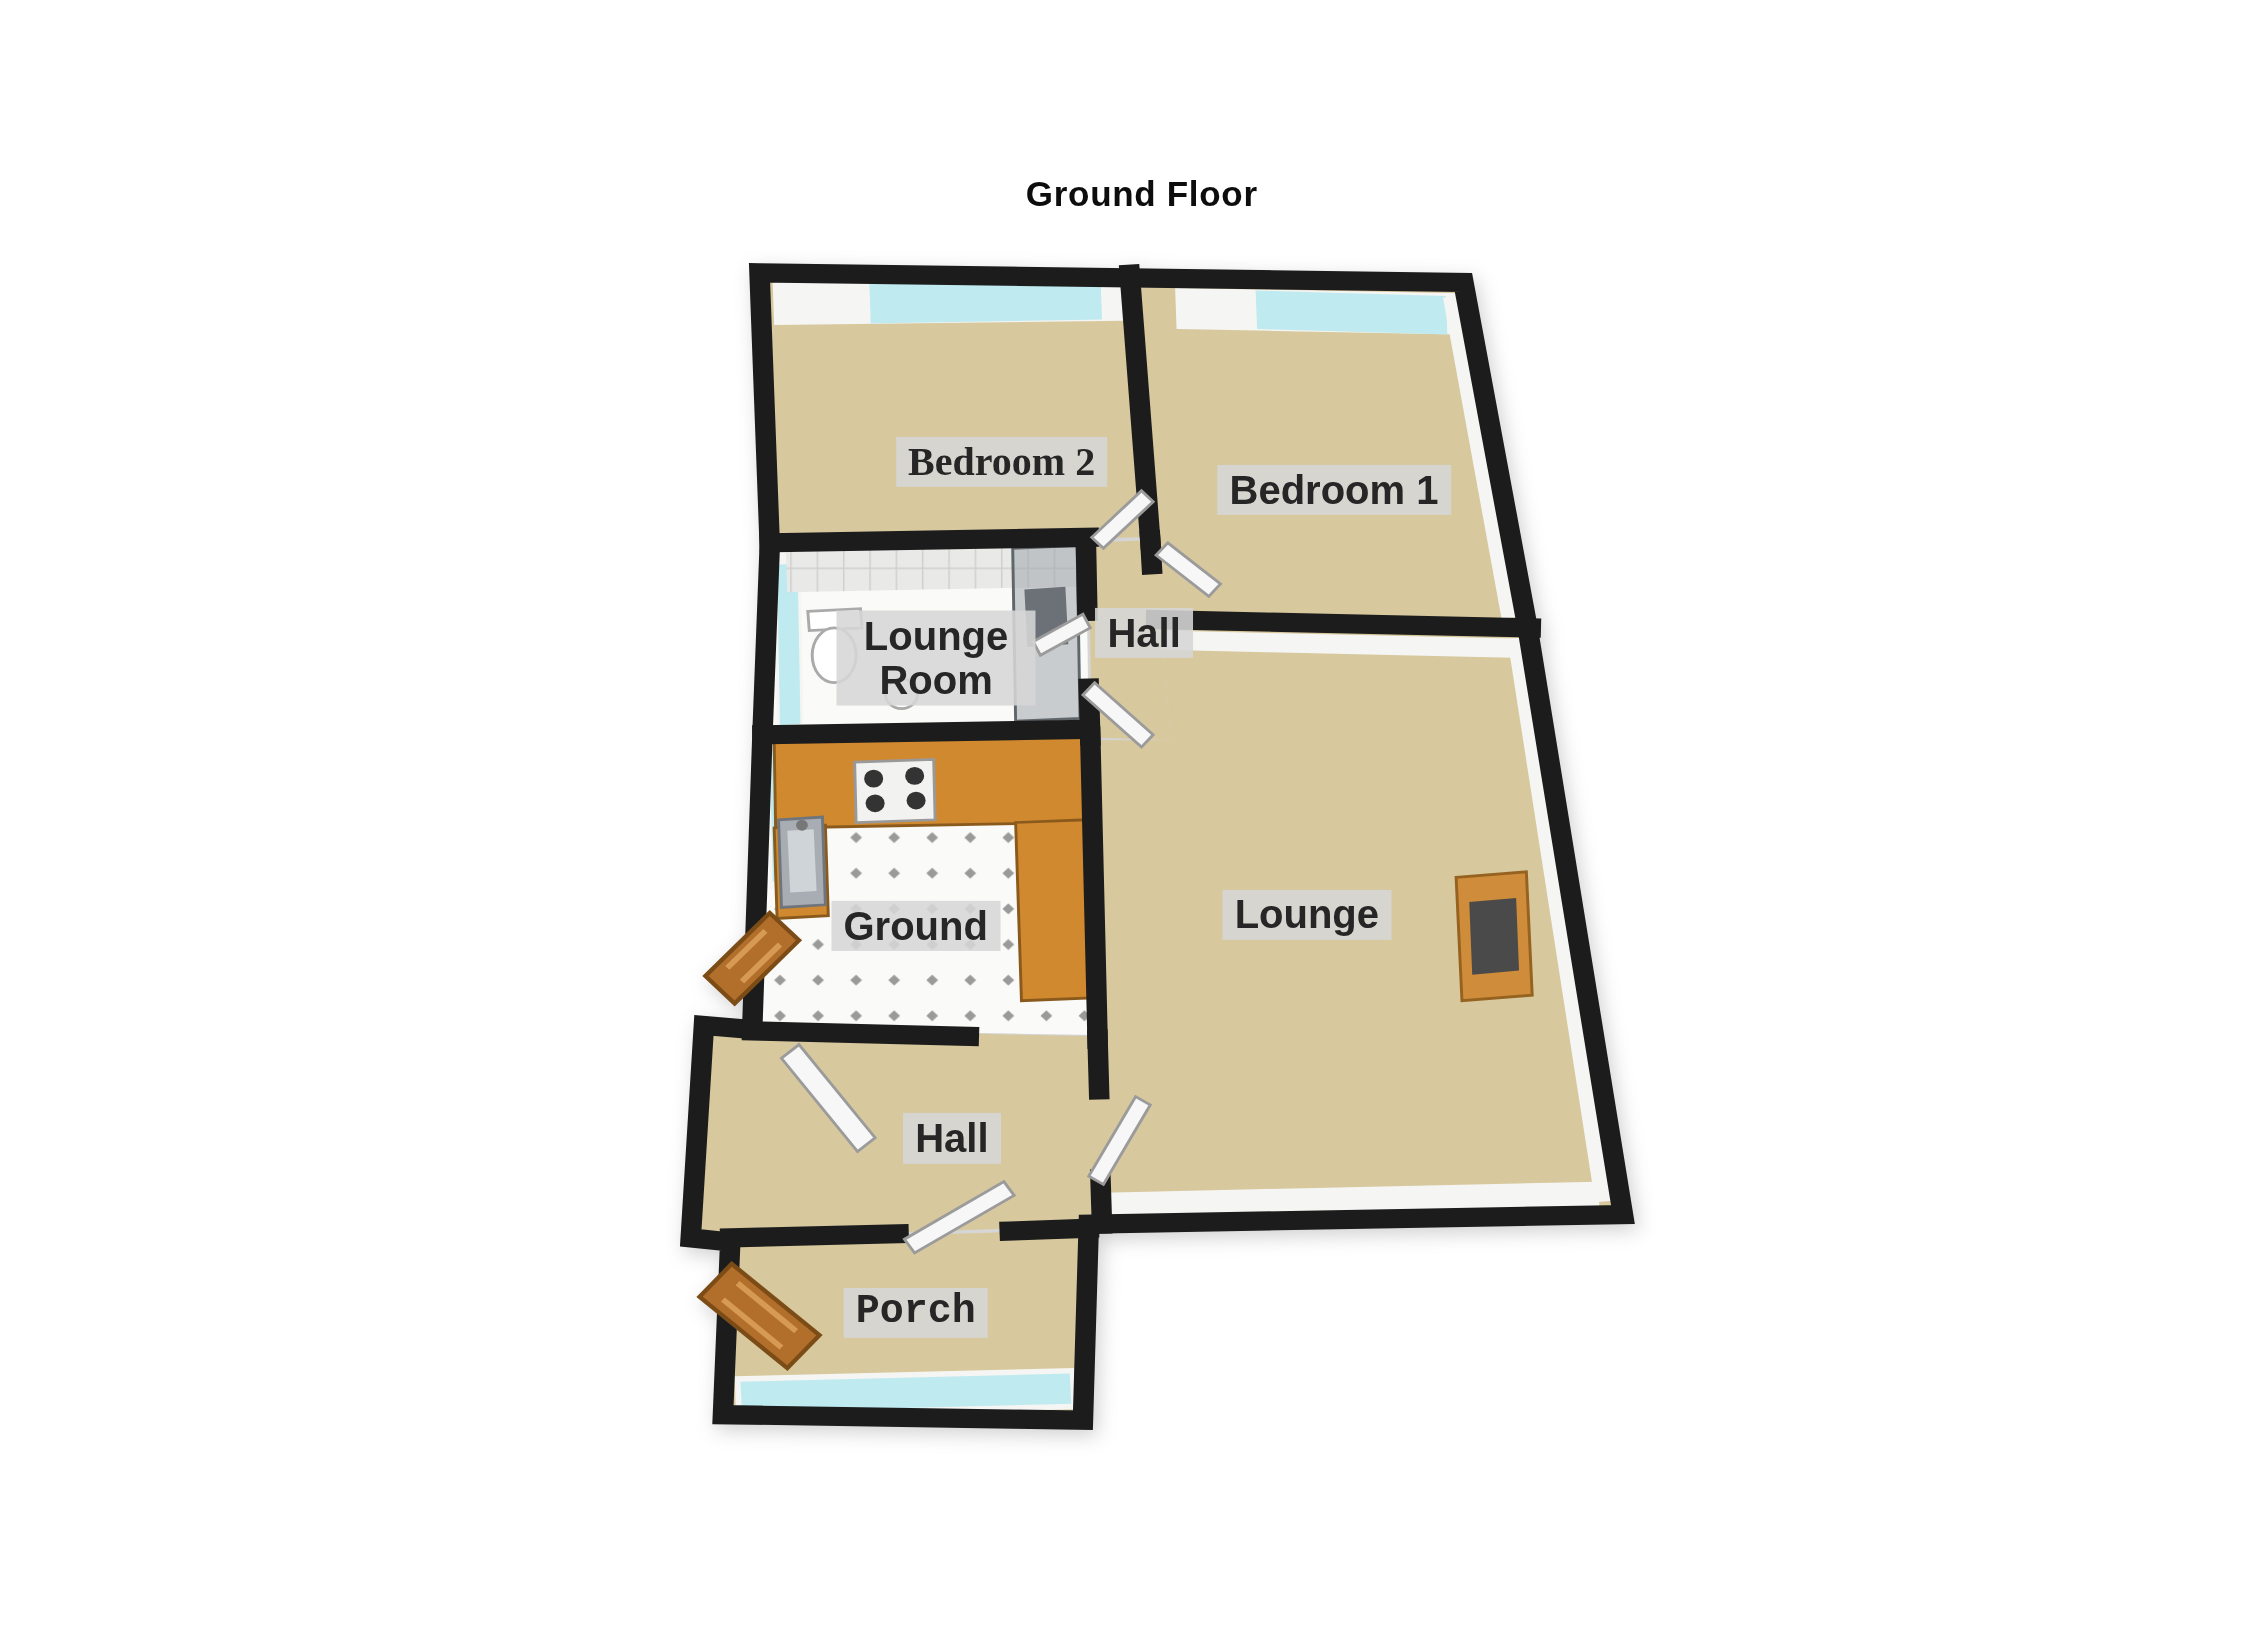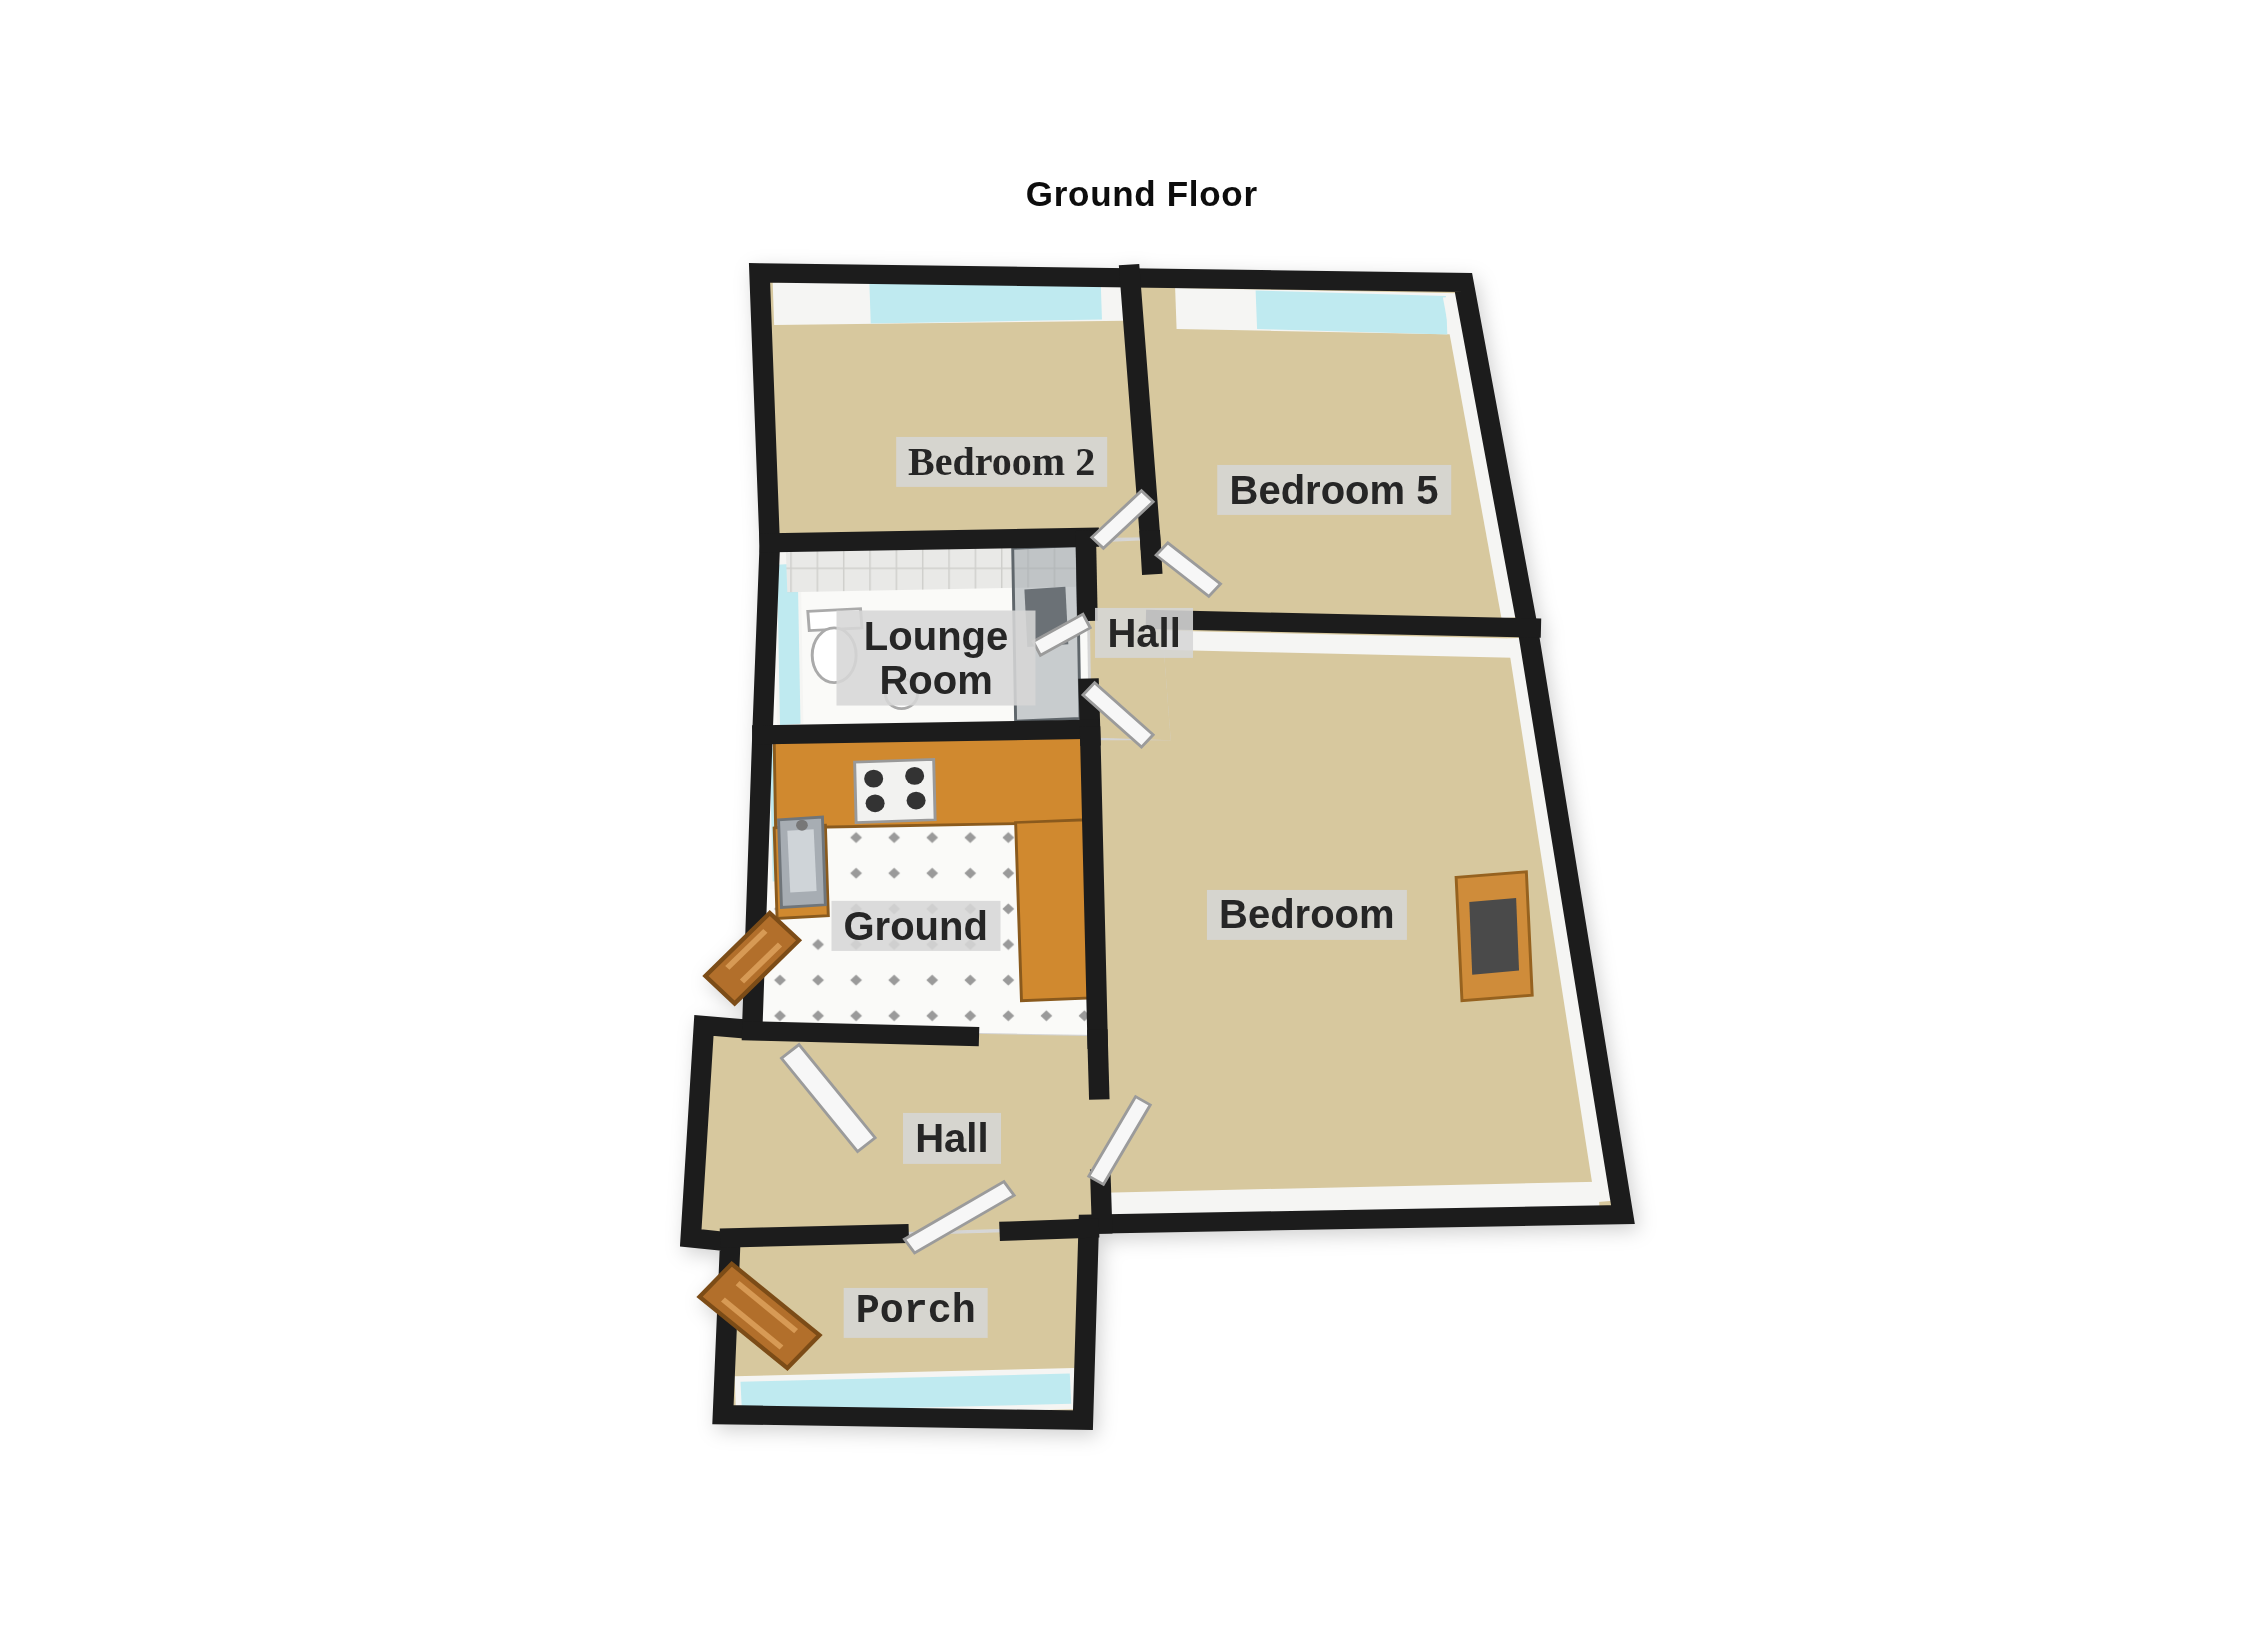--- a/index.html
+++ b/index.html
@@ -133,22 +133,22 @@
       <line x1="507" y1="716" x2="533" y2="689" stroke="#d79a55" stroke-width="4"></line>
       <polygon stroke="#7c4c17" stroke-width="3" points="500,922 560,974 538,998 478,946" fill="#b26f2b"></polygon>
       <line x1="504" y1="936" x2="544" y2="971" stroke="#d79a55" stroke-width="4"></line>
       <line x1="494" y1="948" x2="534" y2="983" stroke="#d79a55" stroke-width="4"></line>
     </g>
   </svg>
 
   <div class="page-title">Ground Floor</div>
 
   <div class="room-label" style="left:44.3%; top:28.1%;font-family:Liberation Serif, serif;">Bedroom 2</div>
-  <div class="room-label" style="left:59.0%; top:29.8%;">Bedroom 5</div>
+  <div class="room-label" style="left:59.0%; top:29.8%;">Bedroom 1</div>
   <div class="room-label" style="left:50.6%; top:38.5%;">Hall</div>
   <div class="room-label wrap" style="left:41.4%; top:40.0%;">Lounge Room</div>
   <div class="room-label" style="left:40.5%; top:56.3%;">Ground</div>
-  <div class="room-label" style="left:57.8%; top:55.6%;">Bedroom</div>
+  <div class="room-label" style="left:57.8%; top:55.6%;">Lounge</div>
   <div class="room-label" style="left:42.1%; top:69.2%;">Hall</div>
   <div class="room-label" style="left:40.5%; top:79.8%;font-family:Liberation Mono, monospace;">Porch</div>
 
 </div>
 
 
 </body></html>

